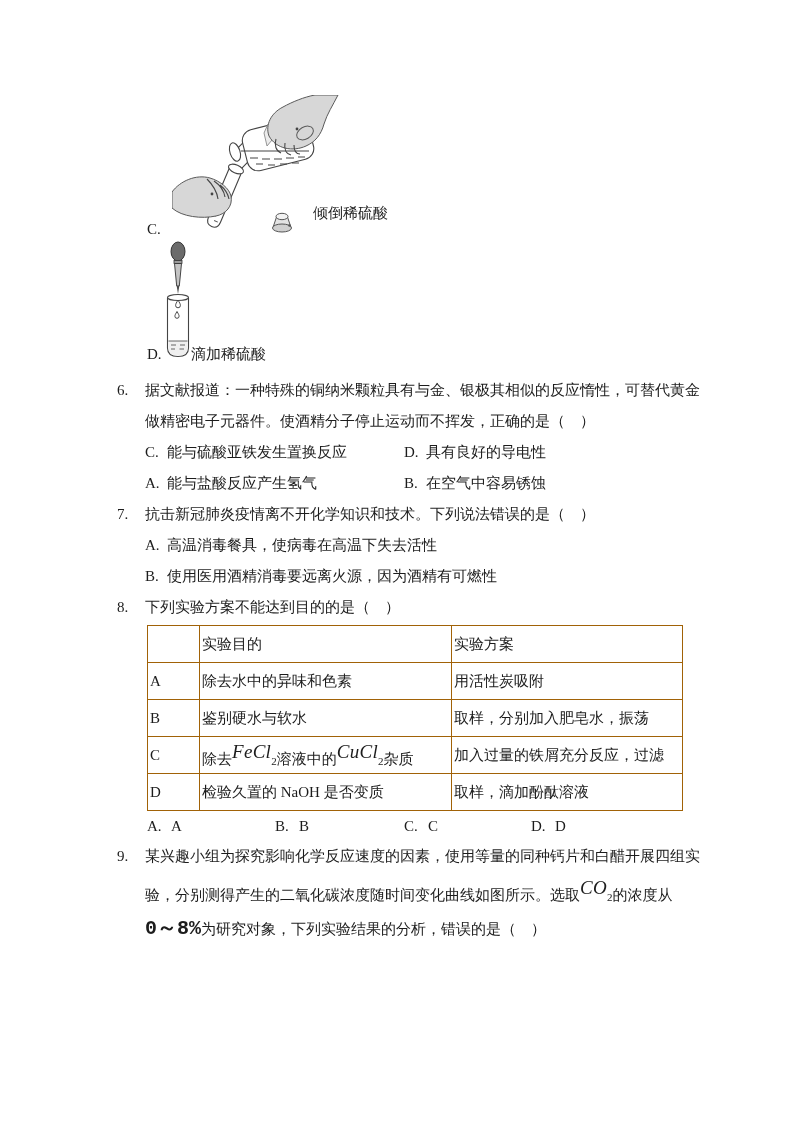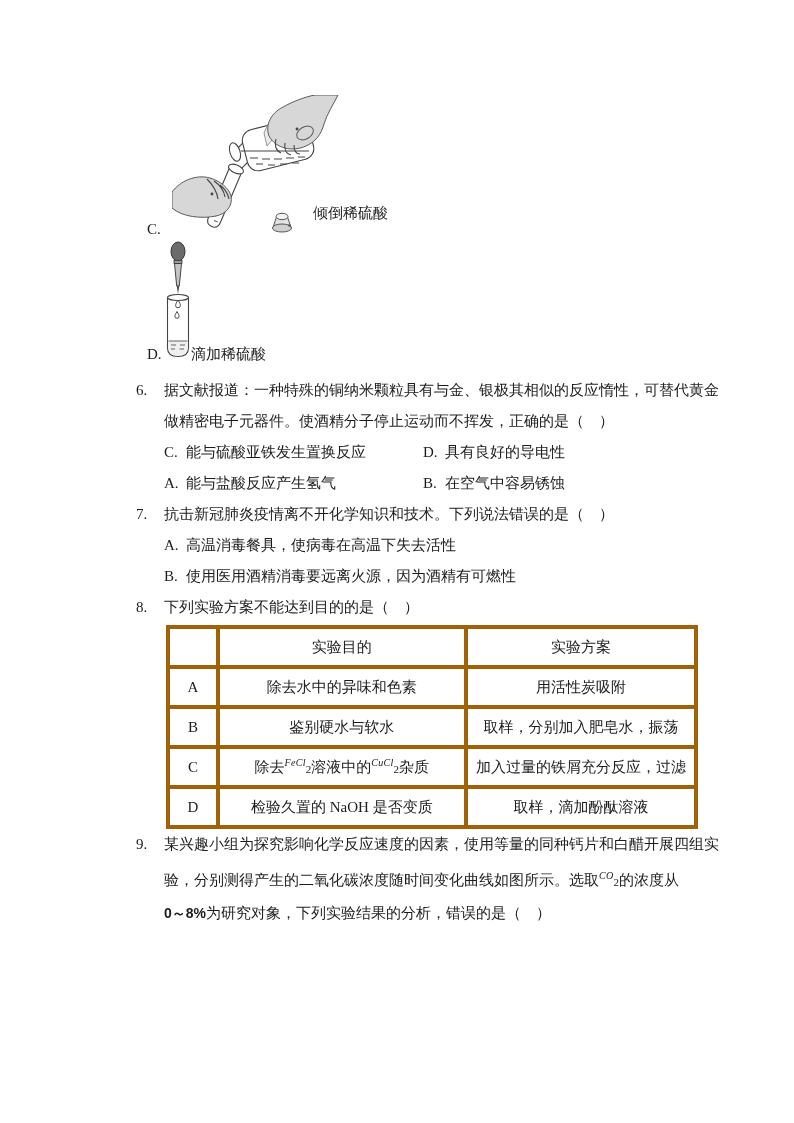--- a/index.html
+++ b/index.html
@@ -6,39 +6,39 @@
   .page {
     position:relative; width:794px; height:1123px; background:#ffffff;
     color:#1c1c1c; font-family:"Liberation Serif","DejaVu Serif",serif;
     box-sizing:border-box; padding:95px 96px 0 117px; overflow:hidden;
   }
   .fig { position:relative; }
   .figC { height:146px; }
   .figD { height:128px; }
   .fig svg { position:absolute; top:0; }
   .figlabel, .figcap { position:absolute; font-size:15px; line-height:15px; }
-  .q { font-size:15px;margin-left:19px; }
+  .q { font-size:15px; }
   .qline { line-height:31px; white-space:nowrap; }
   .qnum { display:inline-block; width:28px; }
   .indent { padding-left:28px; }
   .olabel { display:inline-block; width:22px; }
   .opt2 { display:inline-block; width:259px; vertical-align:top; }
   .opt2.last { width:auto; }
   .q6blk { margin-top:6px; }
   table.q8t { border-collapse:collapse; margin:2px 0 0 30px; table-layout:fixed; }
   table.q8t td {
-    border:4px solid #a16207; font-size:15px; padding:0 2px; height:36px;
-    overflow:hidden; white-space:nowrap;text-align:center;
+    border:1px solid #a16207; font-size:15px; padding:0 2px; height:36px;
+    overflow:hidden; white-space:nowrap;
   }
   .ansrow { position:relative; height:30px; line-height:30px; font-size:15px; }
   .ansrow .ans { position:absolute; top:0; }
   .ans .olabel { width:24px; }
-  .fml-m { font-style:italic; font-size:10px; vertical-align:6px; letter-spacing:0.3px; }
+  .fml-m { font-style:italic; font-size:19px; vertical-align:6px; letter-spacing:0.3px; }
   .fml-s { font-size:11px; vertical-align:-1px; }
-  .bnum { font-family:Liberation Sans, sans-serif; font-weight:bold; font-size:14px; }
+  .bnum { font-family:Liberation Mono, monospace; font-weight:bold; font-size:20px; }
   .ln { stroke:#444; fill:none; stroke-width:1.1; }
   .hand { fill:#d7d7d7; stroke:#5a5a5a; stroke-width:1; }
   .glass { fill:#ffffff; stroke:#444; stroke-width:1.1; }
 </style>
 </head>
 <body>
 
 <div class="page">
 
   <div class="fig figC">
@@ -162,20 +162,26 @@
           <td><span>除去</span><span><span class="fml-m">FeCl</span><span class="fml-s">2</span></span><span>溶液中的</span><span><span class="fml-m">CuCl</span><span class="fml-s">2</span></span><span>杂质</span></td>
           <td>加入过量的铁屑充分反应，过滤</td>
         </tr>
         <tr>
           <td>D</td>
           <td>检验久置的 NaOH 是否变质</td>
           <td>取样，滴加酚酞溶液</td>
         </tr>
       </tbody>
     </table>
+    <div class="ansrow">
+      <span class="ans" style="left:30px"><span class="olabel">A.</span><span>A</span></span>
+      <span class="ans" style="left:158px"><span class="olabel">B.</span><span>B</span></span>
+      <span class="ans" style="left:287px"><span class="olabel">C.</span><span>C</span></span>
+      <span class="ans" style="left:414px"><span class="olabel">D.</span><span>D</span></span>
+    </div>
   </div>
 
   <div class="q">
     <div class="qline"><span class="qnum">9.</span><span>某兴趣小组为探究影响化学反应速度的因素，使用等量的同种钙片和白醋开展四组实</span></div>
     <div class="qline indent"><span>验，分别测得产生的二氧化碳浓度随时间变化曲线如图所示。选取</span><span><span class="fml-m">CO</span><span class="fml-s">2</span></span><span>的浓度从</span></div>
     <div class="qline indent"><span class="bnum">0～8%</span><span>为研究对象，下列实验结果的分析，错误的是（　）</span></div>
   </div>
 
 </div>
 

